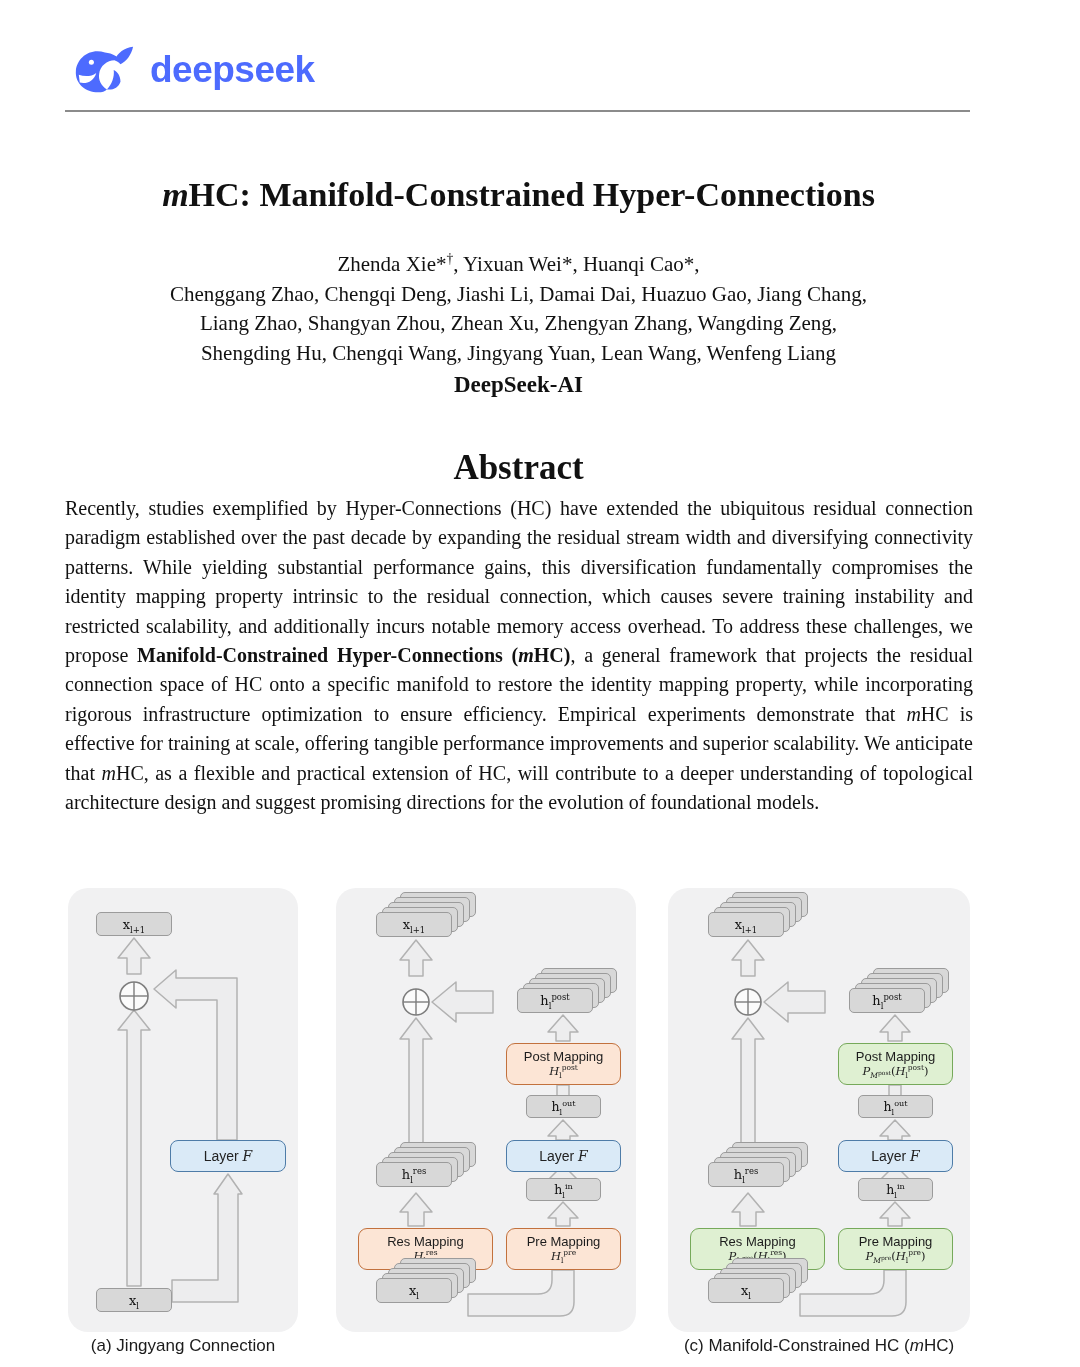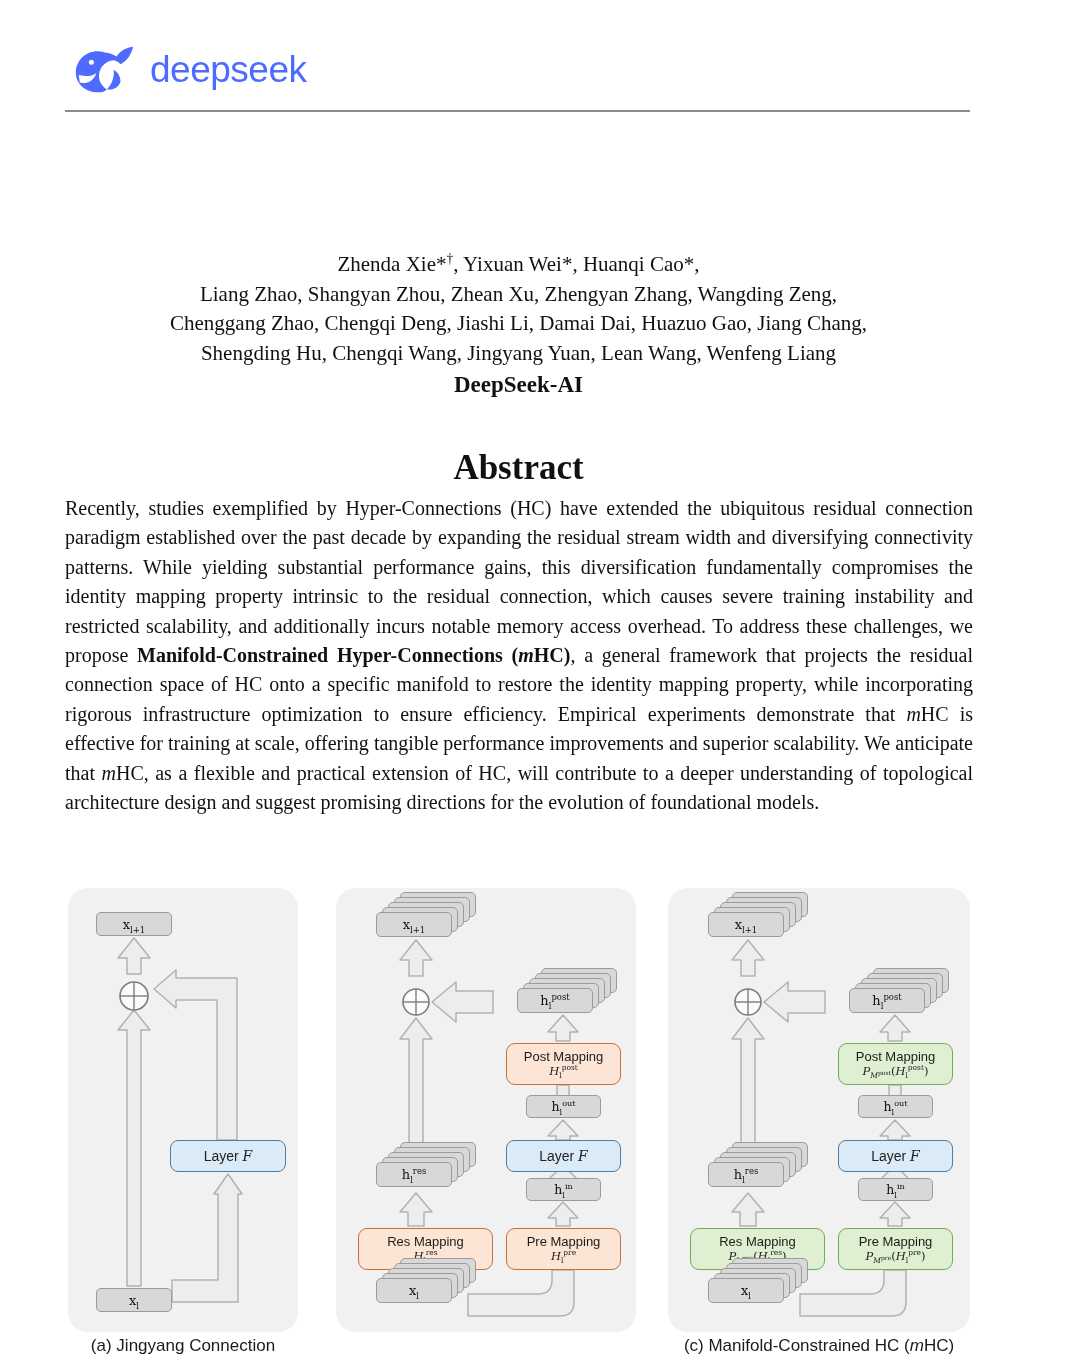--- a/index.html
+++ b/index.html
@@ -1,21 +1,21 @@
 <!DOCTYPE html>
 <html style="--accent: #4D6BFE; --ink: #111111; --rule: #8b8b8b; --panelBg: #f1f1f2; --grayFill: #d8d8d8; --grayBorder: #9b9b9b; --blueFill: #daeaf7; --blueBorder: #4e7ca8; --orangeFill: #fce5d5; --orangeBorder: #c2713d; --greenFill: #dff0d2; --greenBorder: #76a95a; --arrowFill: #ededee; --arrowStroke: #b2b2b2;"><head>
 <meta charset="utf-8">
 <style>
   html,body{margin:0;padding:0;background:#ffffff;}
   .page{position:relative;width:1080px;height:1367px;background:#fff;overflow:hidden;
         font-family:"Liberation Serif",serif;color:var(--ink,#111);}
   
   .logo{position:absolute;left:72px;top:44px;display:flex;align-items:center;gap:14px;}
   .logo svg{width:64px;height:52px;}
-  .wordmark{font-family:"Liberation Sans",sans-serif;font-weight:400;font-size:37px;
+  .wordmark{font-family:"Liberation Sans",sans-serif;font-weight:700;font-size:37px;
             color:var(--accent,#4D6BFE);letter-spacing:-0.5px;}
   .rule{position:absolute;left:65px;top:110px;width:905px;height:2px;background:var(--rule,#8b8b8b);}
   
   .title{position:absolute;left:65px;top:176px;width:907px;margin:0;text-align:center;
          font-size:34px;font-weight:700;}
   .authors{position:absolute;left:45px;top:250px;width:947px;text-align:center;
            font-size:21px;line-height:29.5px;}
   .authors p{margin:0;}
   .affil{position:absolute;left:65px;top:372px;width:907px;text-align:center;
          font-size:23px;font-weight:700;}
@@ -71,25 +71,26 @@
                C30,42 27,36 28,30 C29,22 36,16 44,16 C46,16 48,16 49,17 C48,12 42,9 34,8 Z"></path>
       <path fill="#4D6BFE" d="M44,16 C47,8 54,3 63,2 C61,11 56,17 50,20 C48,18 46,17 44,16 Z"></path>
       <path fill="#4D6BFE" d="M36,46 C42,47 48,44 50,38 C50,32 47,28 43,26 C44,33 41,41 36,46 Z"></path>
       <path fill="#ffffff" d="M7,31 C13,33 20,33 25,29 C23,37 15,41 8,39 Z"></path>
       <circle cx="20" cy="18" r="2.6" fill="#ffffff"></circle>
     </svg>
     <span class="wordmark">deepseek</span>
   </div>
   <div class="rule"></div>
 
+  <h1 class="title"><span class="i">m</span><span>HC: Manifold-Constrained Hyper-Connections</span></h1>
 
   <div class="authors">
     <p><span>Zhenda Xie*</span><span class="sup">†</span><span>, Yixuan Wei*, Huanqi Cao*,</span></p>
+    <p><span>Chenggang Zhao, Chengqi Deng, Jiashi Li, Damai Dai, Huazuo Gao, Jiang Chang,</span></p>
     <p><span>Liang Zhao, Shangyan Zhou, Zhean Xu, Zhengyan Zhang, Wangding Zeng,</span></p>
-    <p><span>Chenggang Zhao, Chengqi Deng, Jiashi Li, Damai Dai, Huazuo Gao, Jiang Chang,</span></p>
     <p><span>Shengding Hu, Chengqi Wang, Jingyang Yuan, Lean Wang, Wenfeng Liang</span></p>
   </div>
 
   <div class="affil">DeepSeek-AI</div>
 
   <h2 class="abs-h">Abstract</h2>
   <p class="abs-body"><span>Recently, studies exemplified by Hyper-Connections (HC) have extended the ubiquitous residual connection paradigm established over the past decade by expanding the residual stream width and diversifying connectivity patterns. While yielding substantial performance gains, this diversification fundamentally compromises the identity mapping property intrinsic to the residual connection, which causes severe training instability and restricted scalability, and additionally incurs notable memory access overhead. To address these challenges, we propose </span><span class="b">Manifold-Constrained Hyper-Connections (</span><span class="bi">m</span><span class="b">HC)</span><span>, a general framework that projects the residual connection space of HC onto a specific manifold to restore the identity mapping property, while incorporating rigorous infrastructure optimization to ensure efficiency. Empirical experiments demonstrate that </span><span class="i">m</span><span>HC is effective for training at scale, offering tangible performance improvements and superior scalability. We anticipate that </span><span class="i">m</span><span>HC, as a flexible and practical extension of HC, will contribute to a deeper understanding of topological architecture design and suggest promising directions for the evolution of foundational models.</span></p>
 
   <div class="panel panel-a">
     <svg class="parr" viewBox="0 0 230 444" aria-hidden="true">

